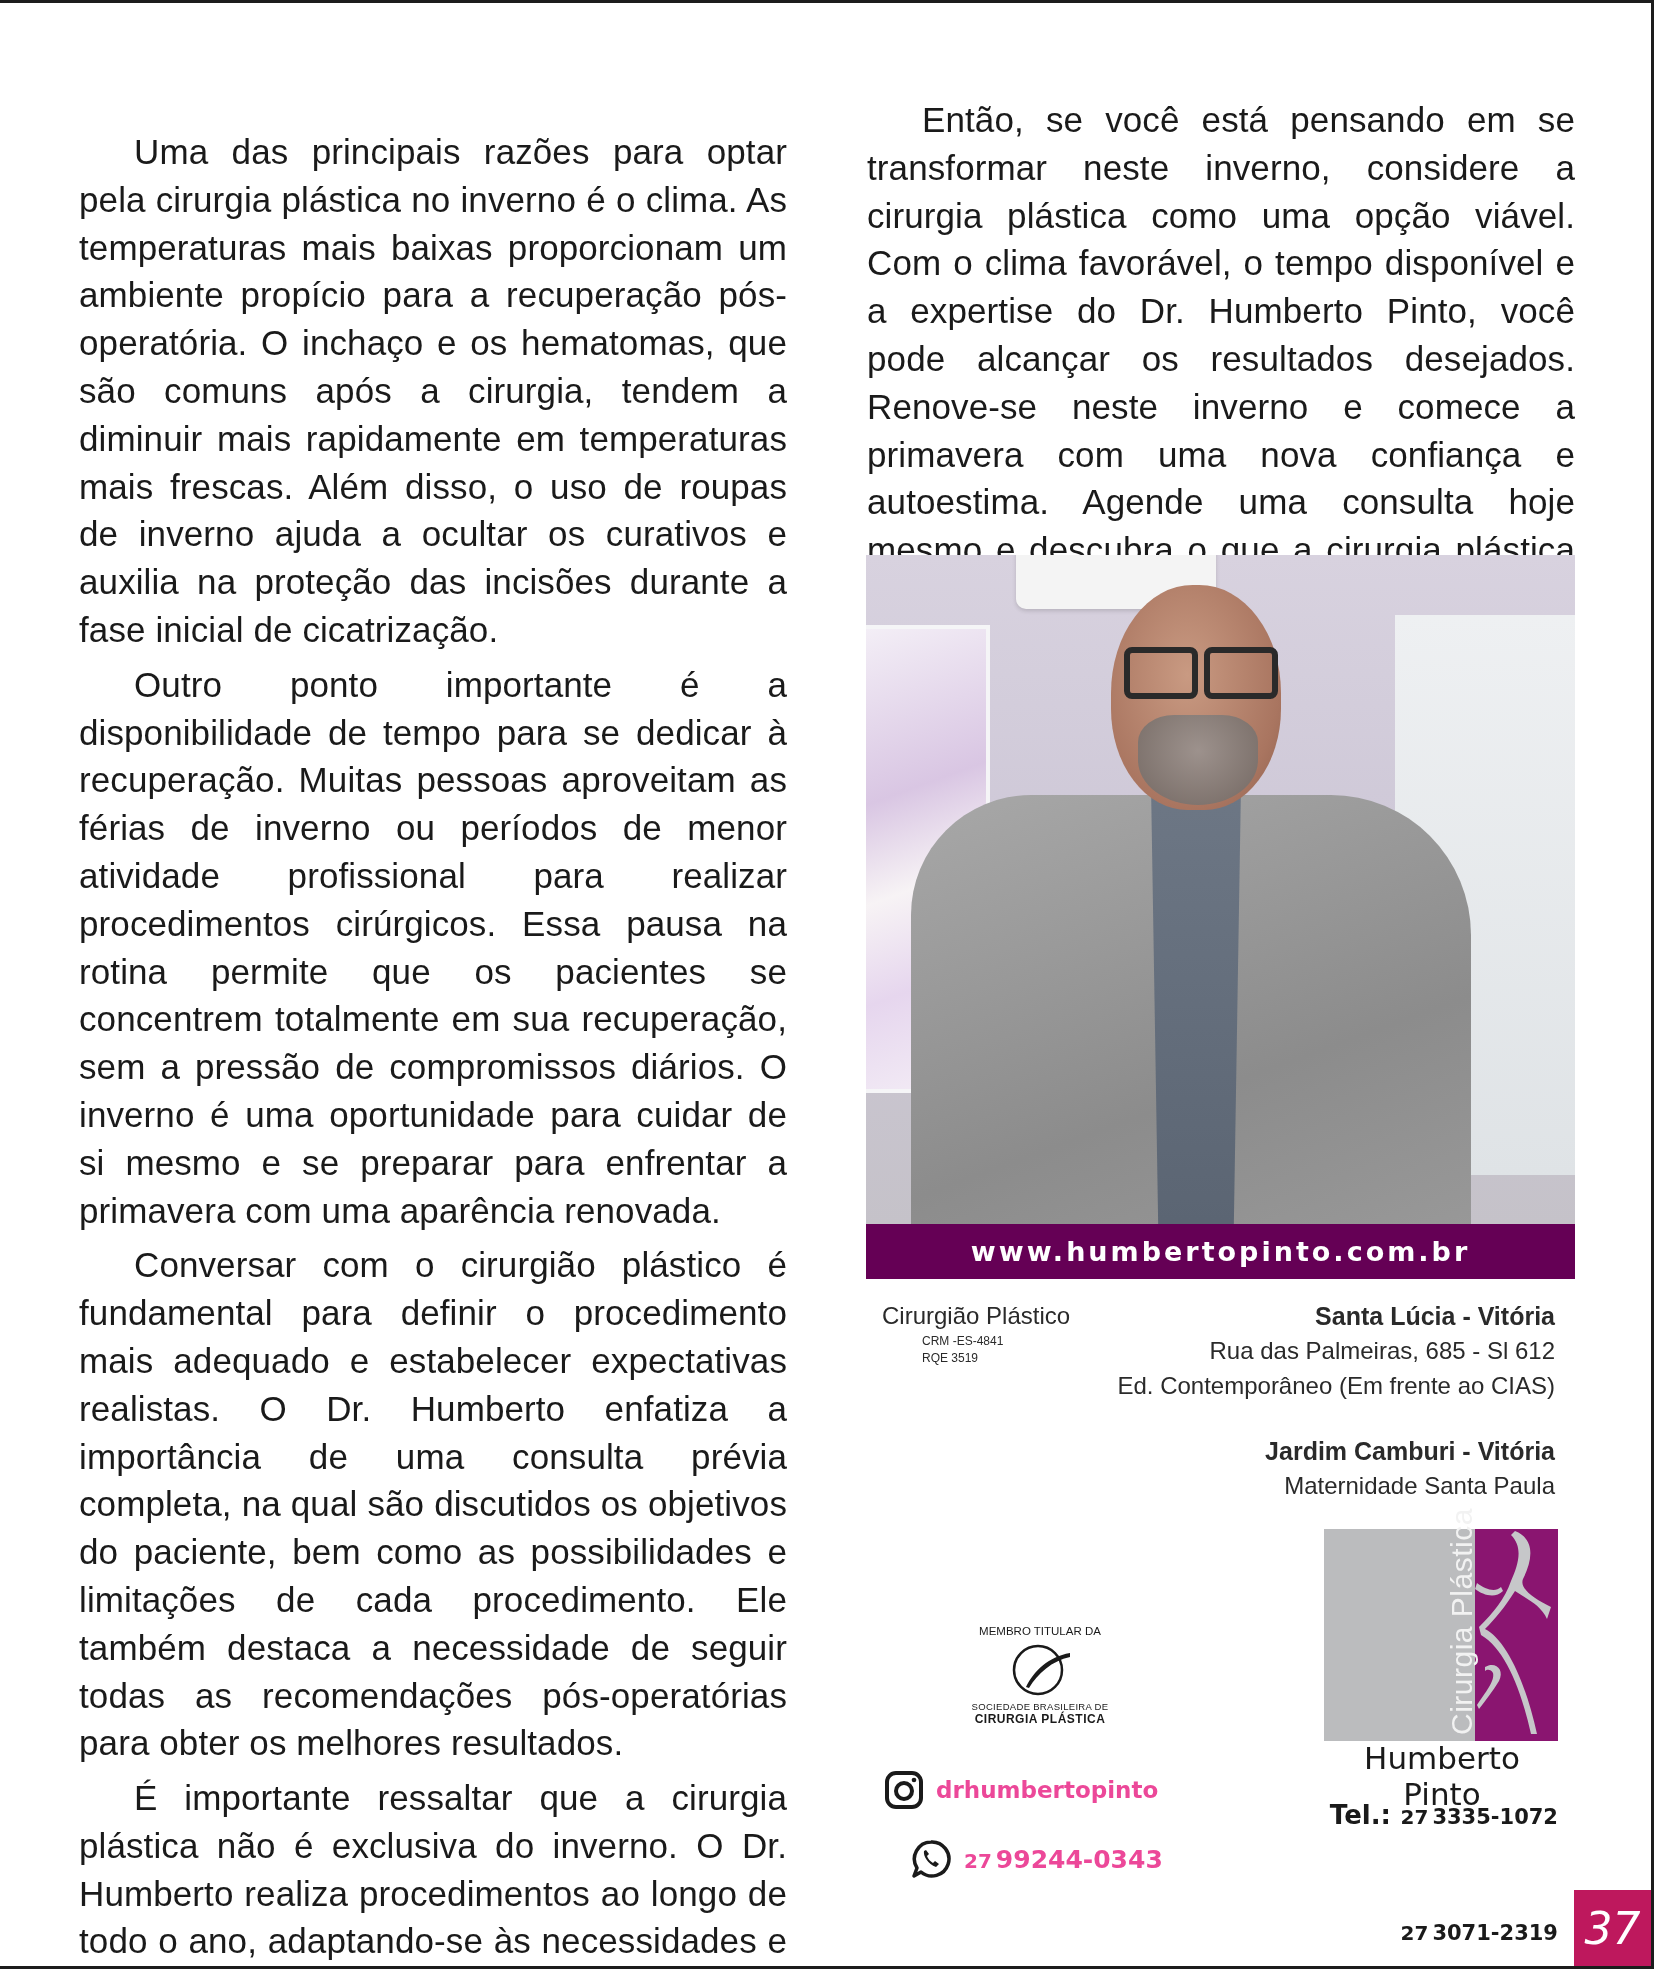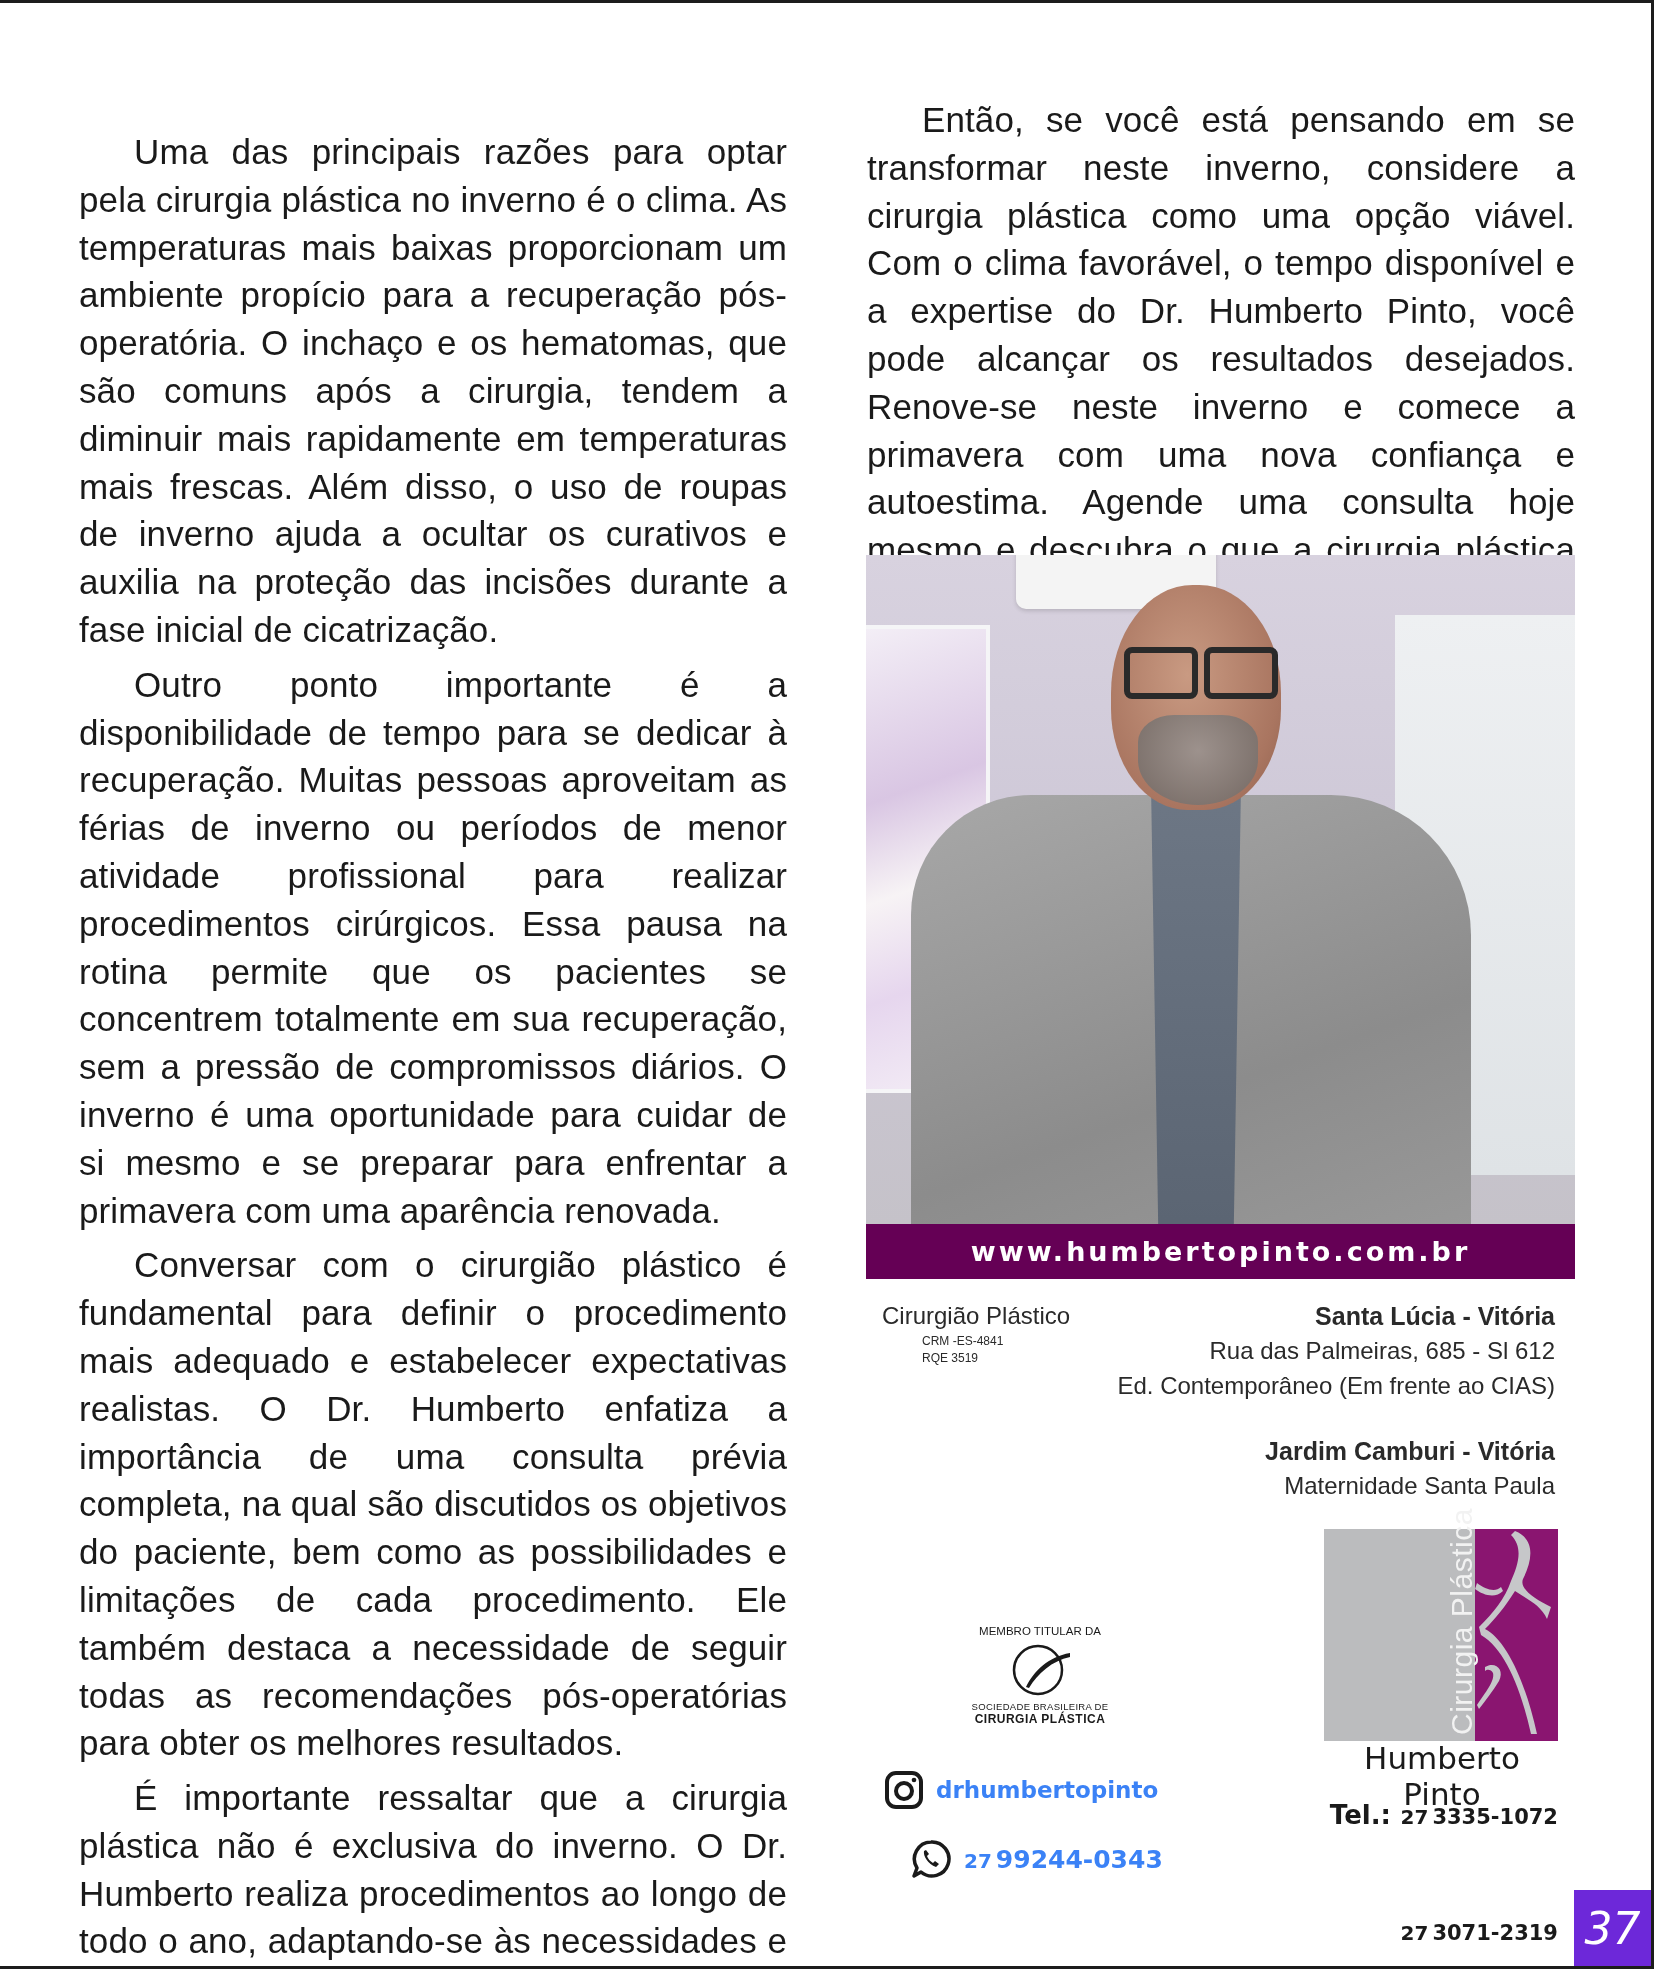--- a/index.html
+++ b/index.html
@@ -33,36 +33,36 @@
   .addr { position:absolute; right:99px; text-align:right; color:#2a2a2a; }
   .addr.title { font-weight:bold; font-size:25px; }
   .addr.line { font-size:24px;text-align:right; }
 
   .seal { position:absolute; left:960px; top:1625px; width:160px; text-align:center; font-family:"Liberation Sans", sans-serif; color:#1a1a1a; }
   .seal .t1 { font-size:11.5px; }
   .seal .t2 { font-size:9.5px; letter-spacing:0.3px; margin-top:2px; }
   .seal .t3 { font-size:12px; font-weight:bold; letter-spacing:0.5px; }
   .seal svg { display:block; margin:4px auto 4px; }
 
-  .social { position:absolute; display:flex; align-items:center; gap:12px; font-weight:bold; font-family:"DejaVu Sans", sans-serif; color:#3b82f6; }
+  .social { position:absolute; display:flex; align-items:center; gap:12px; font-weight:bold; font-family:"DejaVu Sans", sans-serif; color:#ec4899; }
   .social .small { font-size:20px; margin-right:4px; }
 
   .logo { position:absolute; left:1324px; top:1529px; width:234px; height:212px; }
   .logo .gray { position:absolute; left:0; top:0; width:151px; height:212px; background:#bbbcbe; }
   .logo .purple { position:absolute; left:151px; top:0; width:83px; height:212px; background:#8a1570; }
   .logo .vtext { position:absolute; left:121px; top:206px; transform-origin:0 0; transform:rotate(-90deg); color:#f2f2f2; font-size:30px; white-space:nowrap; letter-spacing:0.5px; }
   .logo svg { position:absolute; left:151px; top:0; }
   .logo-name { position:absolute; left:1322px; top:1740px; width:240px; text-align:center; font-size:31px; color:#1a1a1a; font-family:"DejaVu Sans", sans-serif; }
 
   .tel { position:absolute; right:96px; text-align:right; font-weight:bold; font-family:"DejaVu Sans", sans-serif; color:#1a1a1a; }
   .tel .lbl { font-size:26px; }
   .tel .cc { font-size:20px; margin:0 4px; }
   .tel .num { font-size:21px; }
 
-  .page-num { position:absolute; left:1574px; top:1890px; width:77px; height:76px; background:#6d28d9; color:#ffffff; font-size:44px; font-style:italic; display:flex; align-items:center; justify-content:center; font-family:"DejaVu Sans", sans-serif; font-weight:300; }
+  .page-num { position:absolute; left:1574px; top:1890px; width:77px; height:76px; background:#be185d; color:#ffffff; font-size:44px; font-style:italic; display:flex; align-items:center; justify-content:center; font-family:"DejaVu Sans", sans-serif; font-weight:300; }
 </style>
 </head>
 <body>
 
 <div class="border-top"></div>
 <div class="border-right"></div>
 <div class="border-bottom"></div>
 
 <div class="col col-left">
   <p>Uma das principais razões para optar pela cirurgia plástica no inverno é o clima. As temperaturas mais baixas proporcionam um ambiente propício para a recuperação pós-operatória. O inchaço e os hematomas, que são comuns após a cirurgia, tendem a diminuir mais rapidamente em temperaturas mais frescas. Além disso, o uso de roupas de inverno ajuda a ocultar os curativos e auxilia na proteção das incisões durante a fase inicial de cicatrização.</p>

